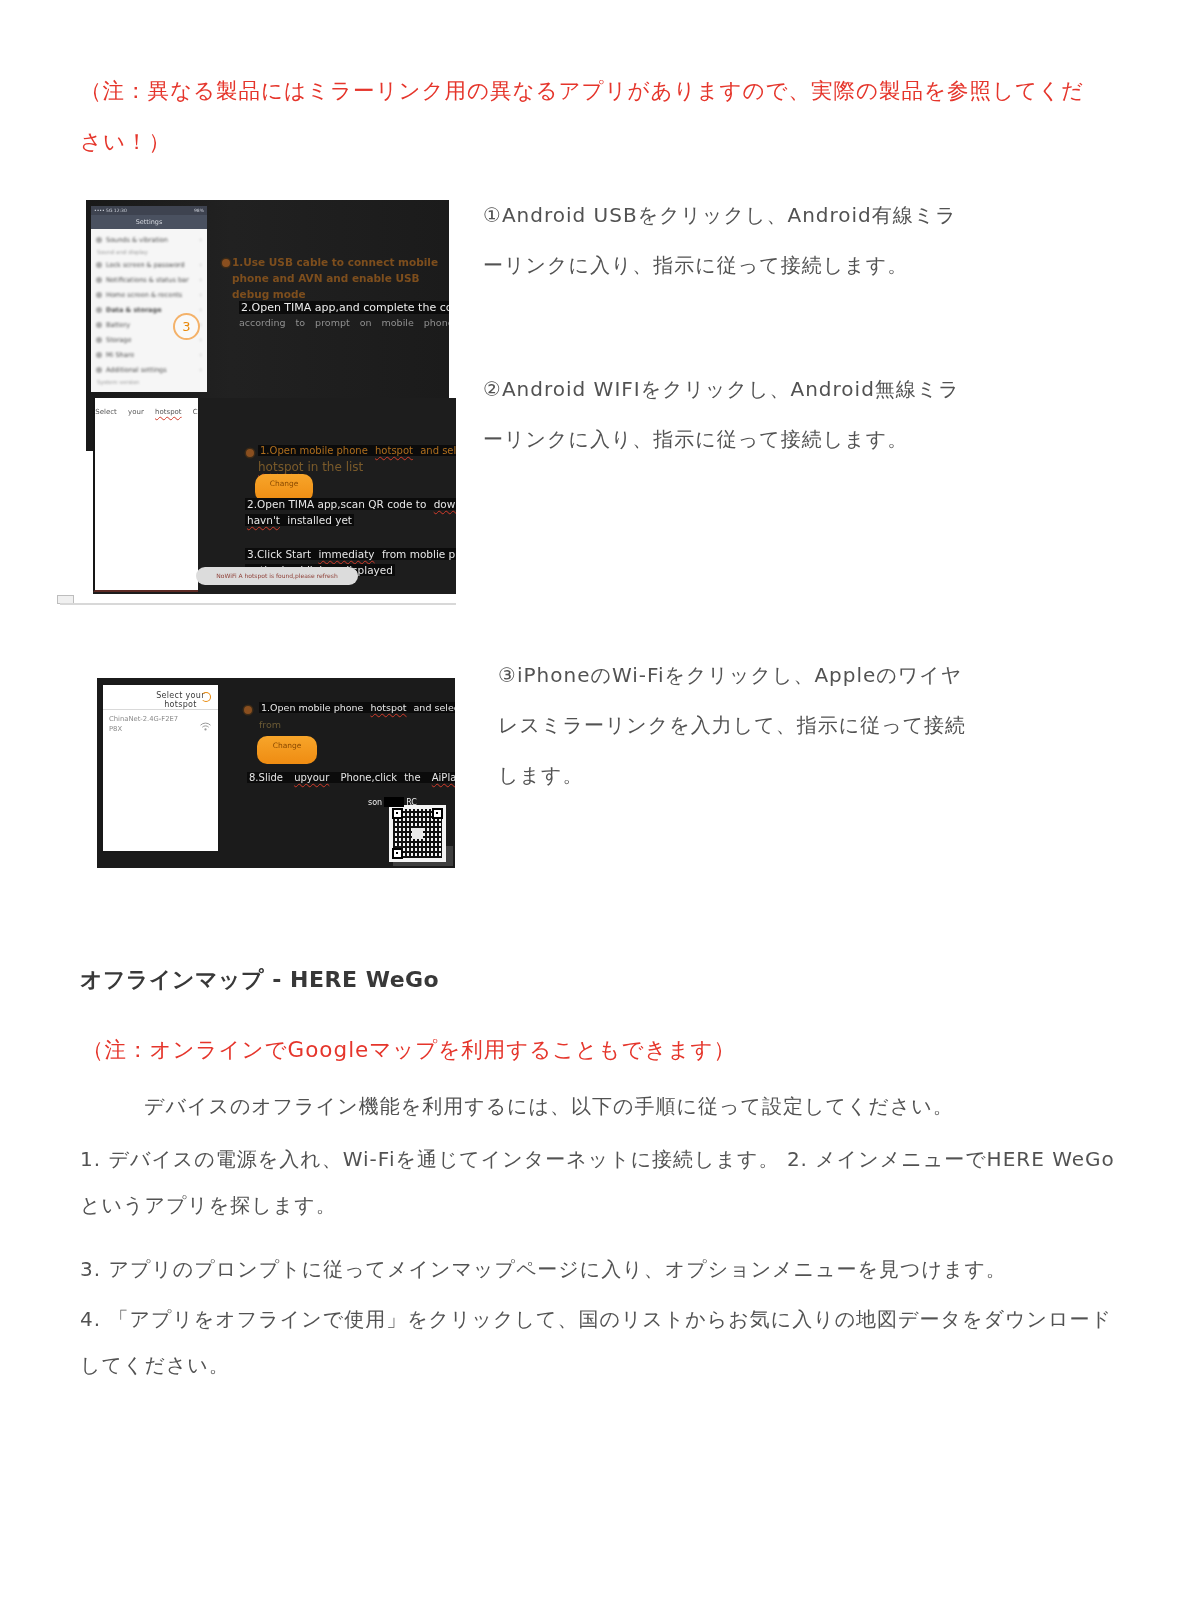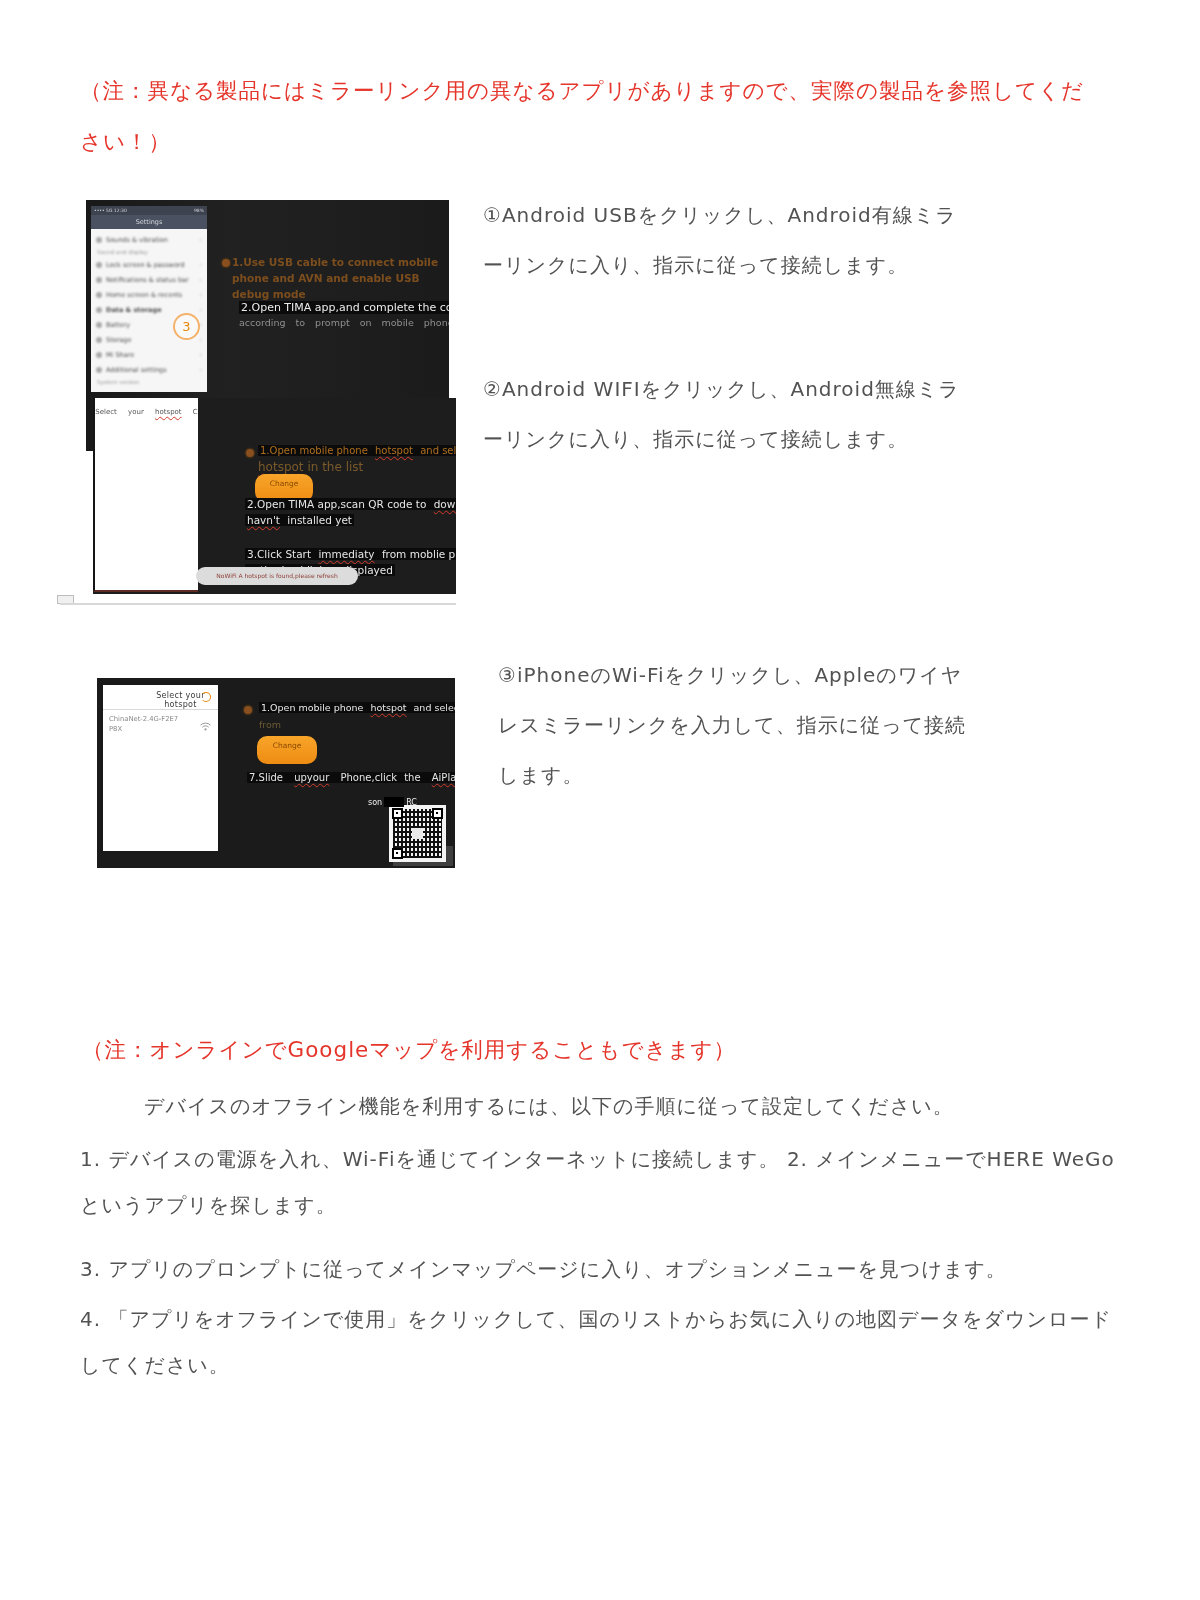--- a/index.html
+++ b/index.html
@@ -202,38 +202,39 @@
             <path d="M0.5 3.2 A7 7 0 0 1 10.5 3.2" fill="none" stroke="#9a9a9a" stroke-width="1"></path>
             <path d="M2.3 5.2 A4.5 4.5 0 0 1 8.7 5.2" fill="none" stroke="#9a9a9a" stroke-width="1"></path>
             <circle cx="5.5" cy="7.4" r="1.1" fill="#9a9a9a"></circle>
           </svg>
       </span>
     </div>
     <span class="bullet" style="left:147px; top:28px;"></span>
     <div class="stepline f3-s1"><span class="hl">1.Open  mobile  phone  </span><span class="sq hl">hotspot</span><span class="hl">  and  select your  </span></div>
     <div class="stepline f3-s1b blur-sm">from</div>
     <div class="f2-btn f3-btn blur-sm">Change</div>
-    <div class="stepline f3-s2"><span class="hl">7.Slide  </span><span class="sq hl">upyour</span><span class="hl">   Phone,click  the  </span><span class="sq hl">AiPlay</span></div>
+    <div class="stepline f3-s2"><span class="hl">8.Slide  </span><span class="sq hl">upyour</span><span class="hl">   Phone,click  the  </span><span class="sq hl">AiPlay</span></div>
     <div class="qr-label">
         <span>son</span>
         <span class="patch"></span>
         <span>RC</span>
       </div>
     <div class="qr-shadow"></div>
     <div class="qr-wrap">
       <div class="qr-grid">
         <span class="finder fd-tl"></span>
         <span class="finder fd-tr"></span>
         <span class="finder fd-bl"></span>
         <span class="qr-center"></span>
       </div>
     </div>
   </div>
 
   <p class="jp t-ios">③iPhoneのWi-Fiをクリックし、Appleのワイヤレスミラーリンクを入力して、指示に従って接続します。</p>
 
+  <h2 class="heading">オフラインマップ - HERE WeGo</h2>
   <p class="jp red note-2">（注：オンラインでGoogleマップを利用することもできます）</p>
   <p class="jp intro">デバイスのオフライン機能を利用するには、以下の手順に従って設定してください。</p>
   <p class="jp li-1">1. デバイスの電源を入れ、Wi-Fiを通じてインターネットに接続します。 2. メインメニューでHERE WeGoというアプリを探します。</p>
   <p class="jp li-3">3. アプリのプロンプトに従ってメインマップページに入り、オプションメニューを見つけます。</p>
   <p class="jp li-4">4. 「アプリをオフラインで使用」をクリックして、国のリストからお気に入りの地図データをダウンロードしてください。</p>
 
 </div>
 
 </body></html>

